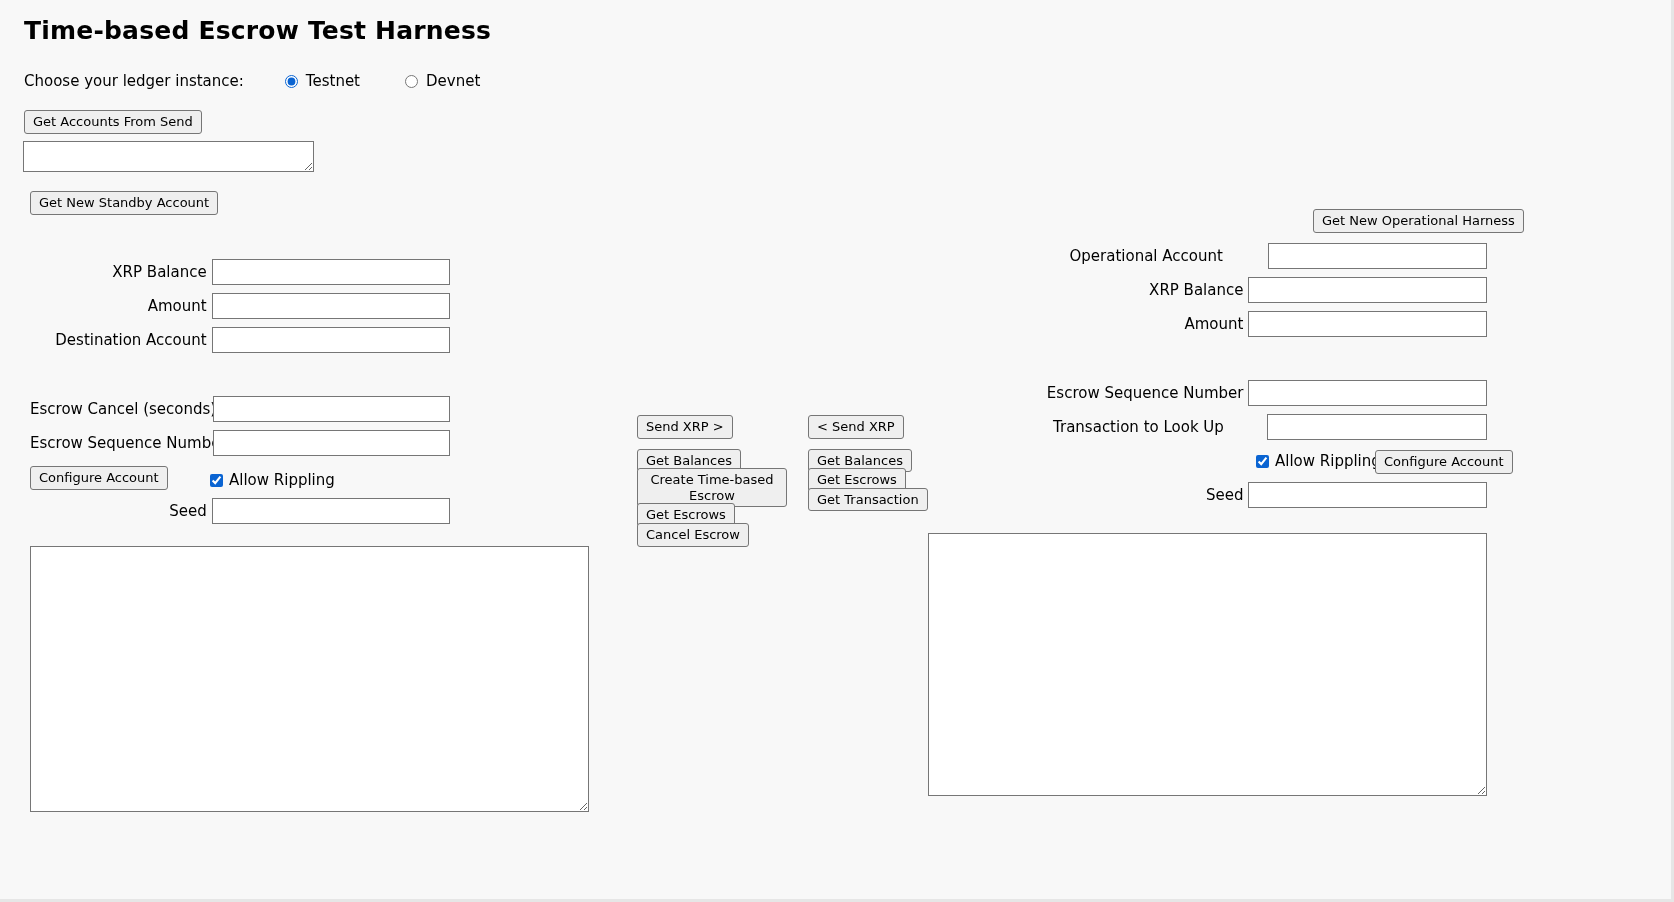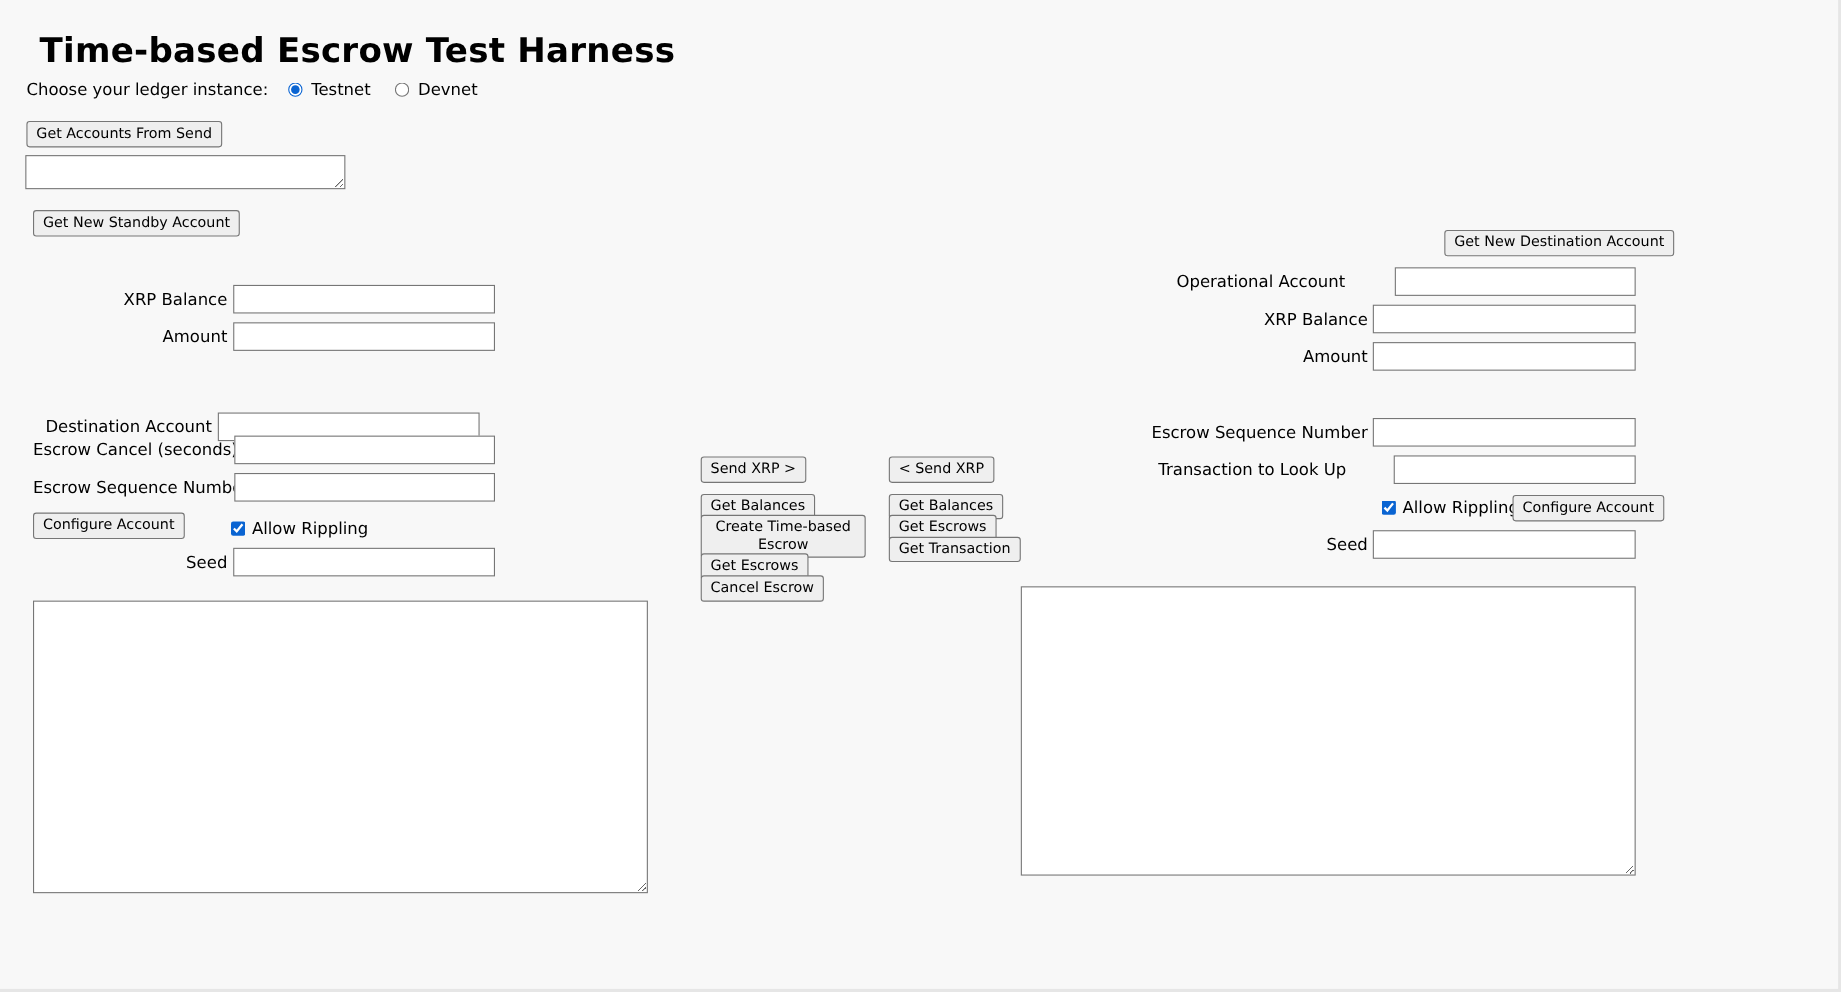--- a/index.html
+++ b/index.html
@@ -21,32 +21,33 @@
     height: 902px;
     background: #f8f8f8;
     box-sizing: border-box;
     border-right: 3px solid #e6e6e6;
     border-bottom: 3px solid #e6e6e6;
   }
   h1.title {
     position: absolute;
     left: 24px;
     top: 16px;
-    margin: 12px;
-    font-size: 31px;
+    margin: 0;
+    font-size: 25px;
     font-weight: bold;
     letter-spacing: 0.2px;
   }
   .ledger-row {
     position: absolute;
     left: 24px;
     top: 72px;
     display: flex;
     align-items: flex-start;
     font-size: 15px;
+    gap: 23px;
   }
   .ledger-row .label { margin-right: 18px; }
   .radio-wrap {
     display: flex;
     align-items: center;
     margin-right: 22px;
   }
   .radio-wrap input[type=radio] {
     margin: 0 8px 0 0;
     width: 13px;
@@ -137,21 +138,21 @@
   <button class="btn abs" style="left:30px; top:191px;">Get New Standby Account</button>
 
   <div class="field-row" style="left:30px; top:259px; width:420px;">
     <span class="field-label" style="width:178px;">XRP Balance</span>
     <input class="txt" style="width: 240px;" value="">
   </div>
   <div class="field-row" style="left:30px; top:293px; width:420px;">
     <span class="field-label" style="width:178px;">Amount</span>
     <input class="txt" style="width: 240px;" value="">
   </div>
-  <div class="field-row" style="left:16px; top:327px; width:420px;margin-top:48px;">
+  <div class="field-row" style="left:30px; top:327px; width:420px;">
     <span class="field-label" style="width:178px;">Destination Account</span>
     <input class="txt" style="width: 240px;" value="">
   </div>
   <div class="field-row" style="left:30px; top:396px; width:420px;">
     <span class="field-label" style="width:178px;">Escrow Cancel (seconds)</span>
     <input class="txt" style="width: 240px;" value="">
   </div>
   <div class="field-row" style="left:30px; top:430px; width:420px;">
     <span class="field-label" style="width:178px;">Escrow Sequence Number</span>
     <input class="txt" style="width: 240px;" value="">
@@ -179,21 +180,21 @@
     <button class="btn" style="margin-top:-4px;">Cancel Escrow</button>
   </div>
 
   <div class="center-col" style="left:808px; top:415px; width:160px;">
     <button class="btn">&lt; Send XRP</button>
     <button class="btn" style="margin-top:10px;">Get Balances</button>
     <button class="btn" style="margin-top:-4px;">Get Escrows</button>
     <button class="btn" style="margin-top:-4px;">Get Transaction</button>
   </div>
 
-  <button class="btn abs" style="left:1313px; top:209px;">Get New Destination Account</button>
+  <button class="btn abs" style="left:1313px; top:209px;">Get New Operational Harness</button>
 
   <div class="field-row" style="left:1000px; top:243px; width:487px;gap:40px;">
     <span class="field-label" style="width:245px;">Operational Account</span>
     <input class="txt" style="width: 240px;" value="">
   </div>
   <div class="field-row" style="left:1000px; top:277px; width:487px;">
     <span class="field-label" style="width:245px;">XRP Balance</span>
     <input class="txt" style="width: 240px;" value="">
   </div>
   <div class="field-row" style="left:1000px; top:311px; width:487px;">

